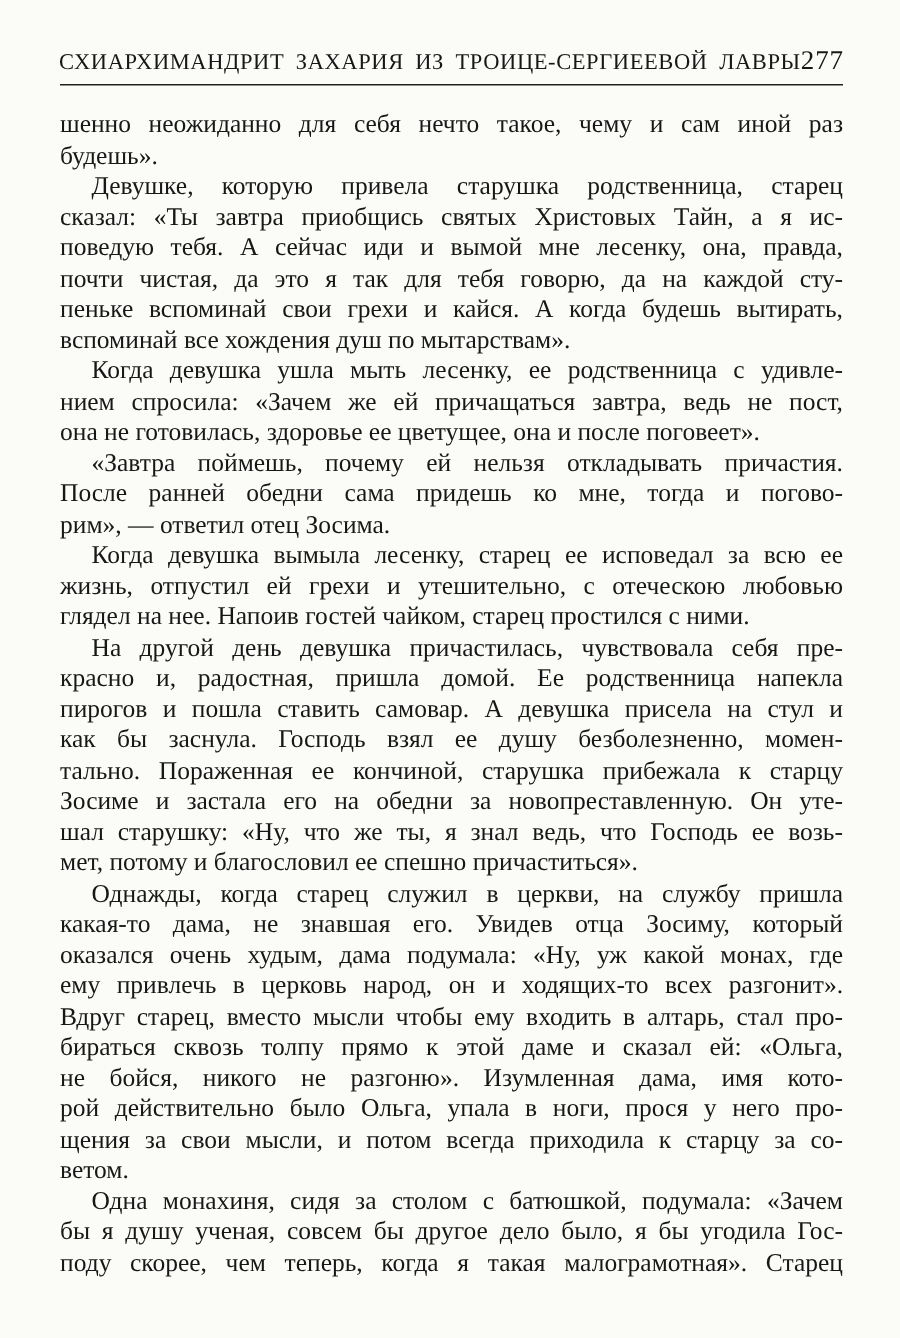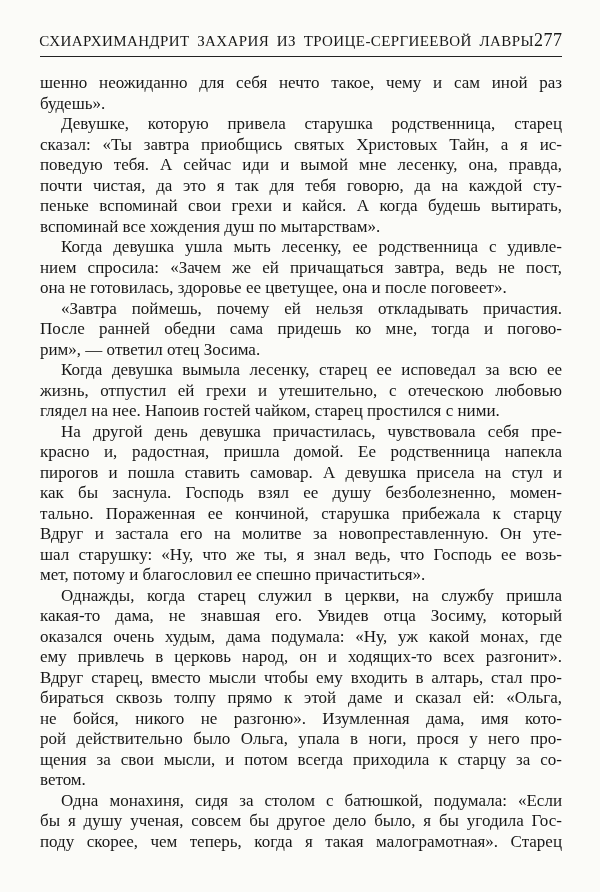--- a/index.html
+++ b/index.html
@@ -95,35 +95,35 @@
         <div class="line first">Когда девушка вымыла лесенку, старец ее исповедал за всю ее</div>
         <div class="line">жизнь, отпустил ей грехи и утешительно, с отеческою любовью</div>
         <div class="line last">глядел на нее. Напоив гостей чайком, старец простился с ними.</div>
       </div>
       <div class="paragraph">
         <div class="line first">На другой день девушка причастилась, чувствовала себя пре-</div>
         <div class="line">красно и, радостная, пришла домой. Ее родственница напекла</div>
         <div class="line">пирогов и пошла ставить самовар. А девушка присела на стул и</div>
         <div class="line">как бы заснула. Господь взял ее душу безболезненно, момен-</div>
         <div class="line">тально. Пораженная ее кончиной, старушка прибежала к старцу</div>
-        <div class="line">Вдруг и застала его на молитве за новопреставленную. Он уте-</div>
+        <div class="line">Зосиме и застала его на обедни за новопреставленную. Он уте-</div>
         <div class="line">шал старушку: «Ну, что же ты, я знал ведь, что Господь ее возь-</div>
         <div class="line last">мет, потому и благословил ее спешно причаститься».</div>
       </div>
       <div class="paragraph">
         <div class="line first">Однажды, когда старец служил в церкви, на службу пришла</div>
         <div class="line">какая-то дама, не знавшая его. Увидев отца Зосиму, который</div>
         <div class="line">оказался очень худым, дама подумала: «Ну, уж какой монах, где</div>
         <div class="line">ему привлечь в церковь народ, он и ходящих-то всех разгонит».</div>
         <div class="line">Вдруг старец, вместо мысли чтобы ему входить в алтарь, стал про-</div>
         <div class="line">бираться сквозь толпу прямо к этой даме и сказал ей: «Ольга,</div>
         <div class="line">не бойся, никого не разгоню». Изумленная дама, имя кото-</div>
         <div class="line">рой действительно было Ольга, упала в ноги, прося у него про-</div>
         <div class="line">щения за свои мысли, и потом всегда приходила к старцу за со-</div>
         <div class="line last">ветом.</div>
       </div>
       <div class="paragraph">
-        <div class="line first">Одна монахиня, сидя за столом с батюшкой, подумала: «Если</div>
+        <div class="line first">Одна монахиня, сидя за столом с батюшкой, подумала: «Зачем</div>
         <div class="line">бы я душу ученая, совсем бы другое дело было, я бы угодила Гос-</div>
         <div class="line">поду скорее, чем теперь, когда я такая малограмотная». Старец</div>
       </div>
     </div>
 </div>
 
 </body></html>

